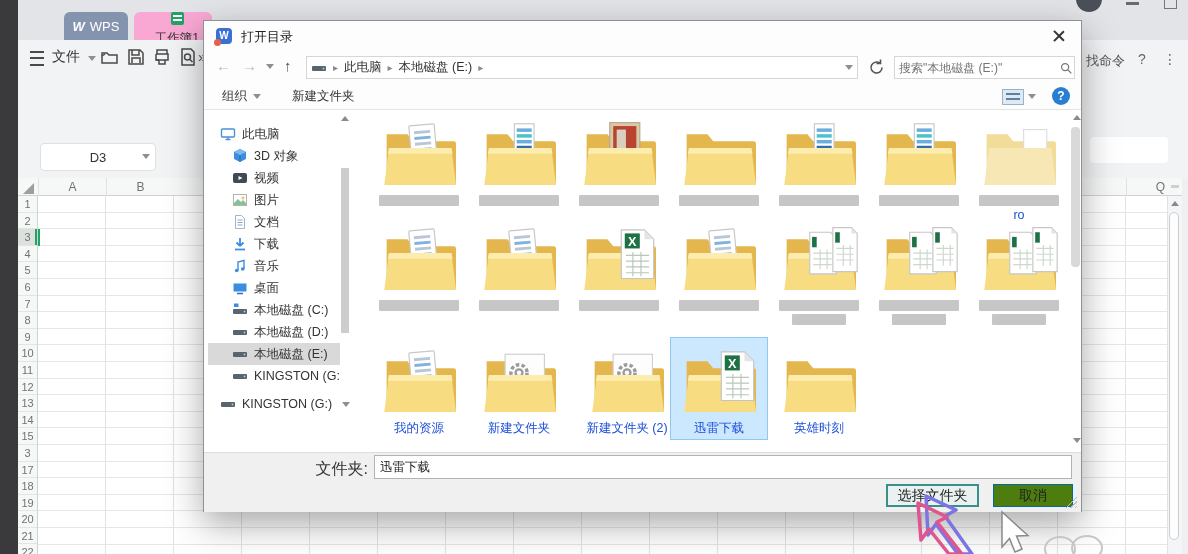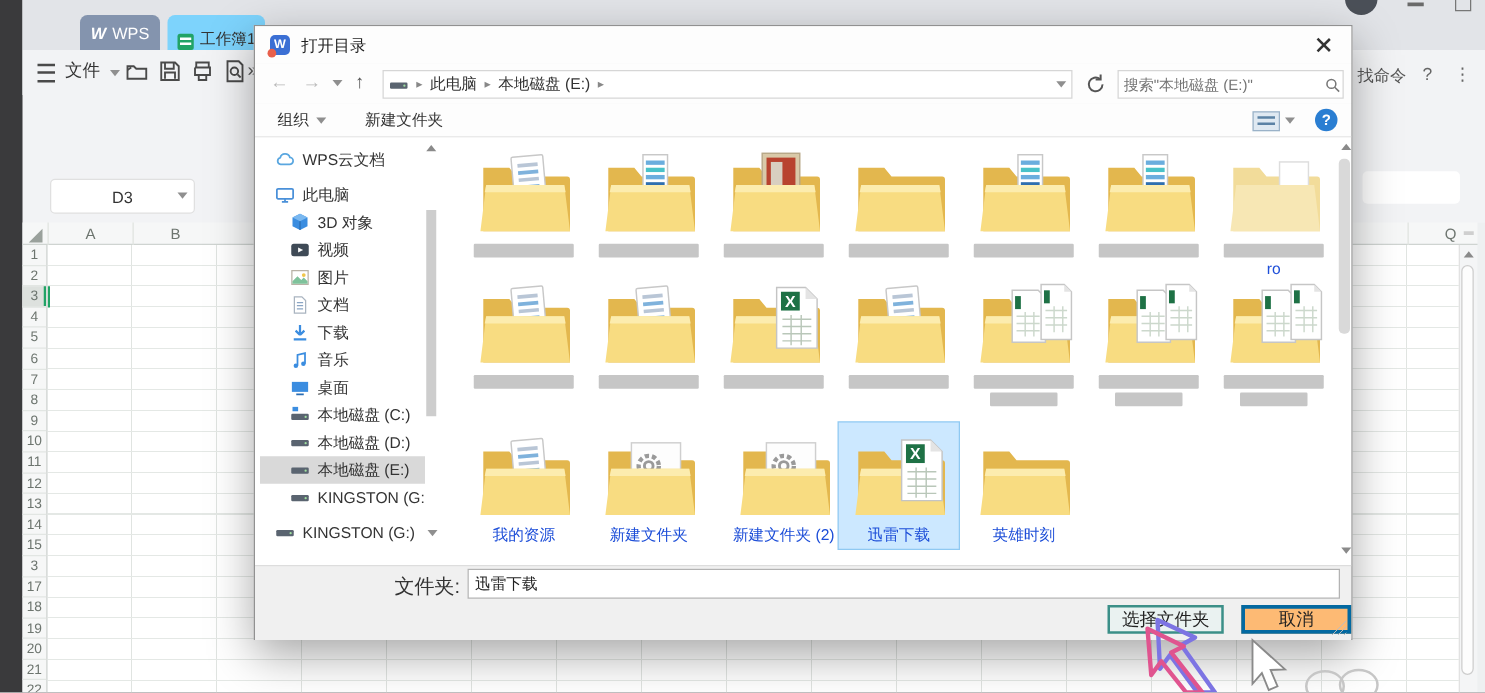--- a/index.html
+++ b/index.html
@@ -6,22 +6,22 @@
   #stage{position:relative;width:1188px;height:554px;overflow:hidden;
          background:#f2f3f5;font-family:"Liberation Sans","DejaVu Sans",sans-serif;
          -webkit-font-smoothing:antialiased;}
   .abs{position:absolute;}
   
   .darkstrip{left:0;top:0;width:18px;height:554px;background:#3a3a3c;}
   .titlebar{left:18px;top:0;width:1170px;height:40px;background:#e2e4e8;}
   .tab-wps{left:64px;top:12px;width:64px;height:28px;background:#8494ae;border-radius:6px 6px 0 0;
            color:#fff;display:flex;align-items:center;justify-content:center;gap:5px;font-size:13px;}
   .tab-wps .wlogo{font-weight:bold;font-style:italic;font-size:13px;}
-  .tab-doc{left:134px;top:12px;width:78px;height:28px;background:#7dd3fc;border-radius:6px 6px 0 0;
-           color:#333;display:flex;align-items:flex-end;gap:5px;font-size:12.5px;padding-left:8px;box-sizing:border-box;}
+  .tab-doc{left:134px;top:12px;width:78px;height:28px;background:#f9a8d4;border-radius:6px 6px 0 0;
+           color:#333;display:flex;align-items:center;gap:5px;font-size:12.5px;padding-left:8px;box-sizing:border-box;flex-direction:column;}
   .sheeticon{width:13px;height:13px;background:#21a366;border-radius:2px;position:relative;flex:0 0 auto;}
   .sheeticon:before{content:"";position:absolute;left:2px;top:3px;right:2px;height:2px;background:#fff;}
   .sheeticon:after{content:"";position:absolute;left:2px;top:7px;right:2px;height:2px;background:#fff;}
   .menurow{left:18px;top:40px;width:1170px;height:36px;background:#f2f3f5;}
   .hamb{left:30px;top:51px;width:14px;height:11px;border-top:2px solid #4a4a4a;border-bottom:2px solid #4a4a4a;}
   .hamb:before{content:"";position:absolute;left:0;top:3.5px;width:14px;height:2px;background:#4a4a4a;}
   .filelabel{left:52px;top:48px;font-size:14px;color:#333;}
   .mcaret{left:88px;top:56px;}
   .tbico{top:47px;width:20px;height:20px;}
   .more-gg{left:198px;top:48px;font-size:15px;color:#555;}
@@ -110,21 +110,21 @@
   .carup{width:0;height:0;border-left:4px solid transparent;border-right:4px solid transparent;border-bottom:5px solid #8a8a8a;}
   .cardown{width:0;height:0;border-left:4px solid transparent;border-right:4px solid transparent;border-top:5px solid #8a8a8a;}
   .fg-thumb{left:867px;top:17px;width:9px;height:140px;background:#d9d9d9;border-radius:4px;}
   
   .dfooter{left:0;top:431px;width:877px;height:60px;background:#f0f0f0;border-top:1px solid #ddd;box-sizing:border-box;}
   .folderlabel{left:60px;top:438px;width:104px;text-align:right;font-size:16px;color:#333;}
   .folderinput{left:170px;top:434px;width:698px;height:24px;border:1px solid #b3b3b3;background:#fff;box-sizing:border-box;
                font-size:12.5px;color:#222;padding:0 5px;font-family:"Liberation Sans","DejaVu Sans",sans-serif;}
   .btn{height:23px;font-size:14px;color:#222;display:flex;align-items:center;justify-content:center;box-sizing:border-box;cursor:pointer;}
   .btn-select{left:682px;top:463px;width:93px;background:#eaf2f1;border:2px solid #3c8f88;}
-  .btn-cancel{left:789px;top:463px;width:88px;background:#fdba74;border:3px solid #0369a1;}
+  .btn-cancel{left:789px;top:463px;width:80px;background:#4d7c0f;border:1px solid #0369a1;}
   .grip{right:4px;bottom:3px;width:12px;height:12px;
         background:linear-gradient(135deg,transparent 0 50%,#bdbdbd 50% 55%,transparent 55% 70%,#bdbdbd 70% 75%,transparent 75% 90%,#bdbdbd 90% 95%,transparent 95%);}
   
   #annot{left:0;top:0;width:1188px;height:554px;z-index:50;pointer-events:none;}
   svg{display:block;}
 </style>
 </head>
 <body>
 
 <div id="stage">
@@ -268,28 +268,20 @@
       <span>组织</span>
       <span class="tri-d"></span>
     </div>
     <div class="abs newfolder">新建文件夹</div>
     <div class="abs viewbtn"></div>
     <div class="abs viewcaret tri-d"></div>
     <div class="abs helpbtn">?</div>
 
     <div class="abs dcontent">
       <div id="side-list" class="abs">
-          <div class="side-item">
-            <span class="sicon">
-              <svg width="16" height="16" viewBox="0 0 16 16">
-                <path d="M4.5 11.5h7a2.8 2.8 0 0 0 .4-5.6A4 4 0 0 0 4.2 6.2 2.7 2.7 0 0 0 4.5 11.5z" fill="none" stroke="#5aa7e0" stroke-width="1.4"></path>
-              </svg>
-            </span>
-            <span>WPS云文档</span>
-          </div>
           <div class="side-item gap">
             <span class="sicon">
               <svg width="16" height="16" viewBox="0 0 16 16">
                 <rect x="1.5" y="3" width="13" height="8" rx="1" fill="none" stroke="#4a90d9" stroke-width="1.4"></rect>
                 <path d="M5.5 13.5h5M8 11v2.5" stroke="#4a90d9" stroke-width="1.4" fill="none"></path>
               </svg>
             </span>
             <span>此电脑</span>
           </div>
           <div class="side-item ind">

